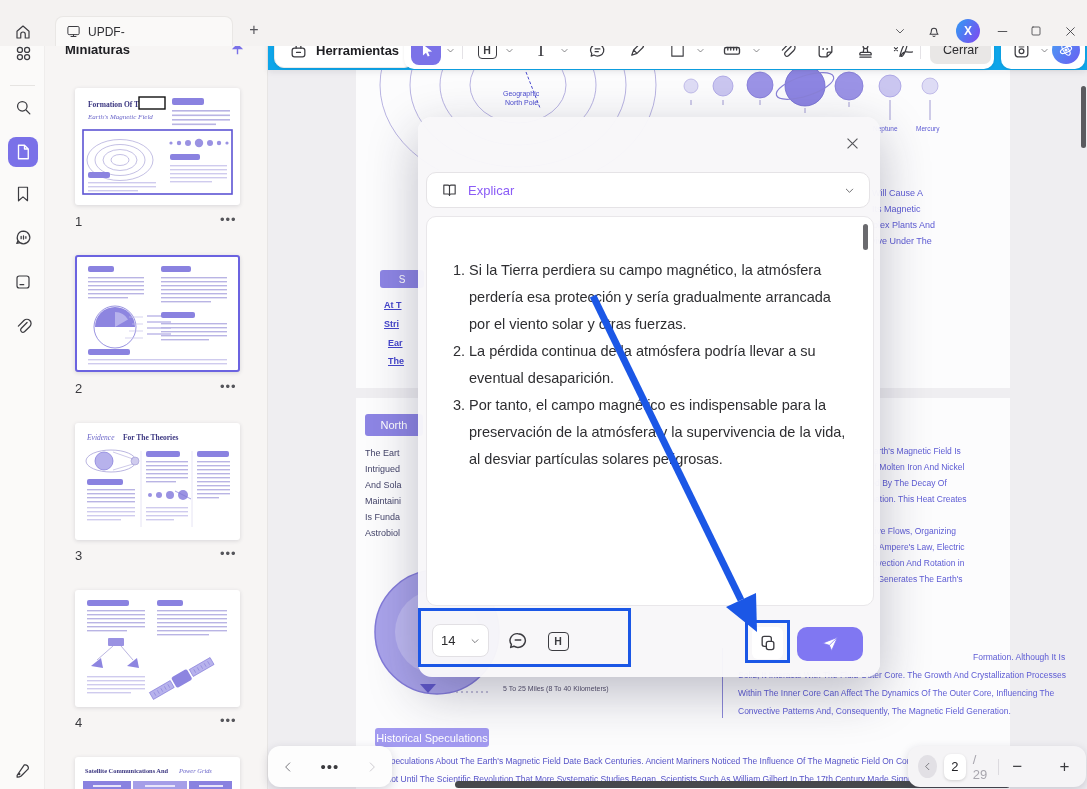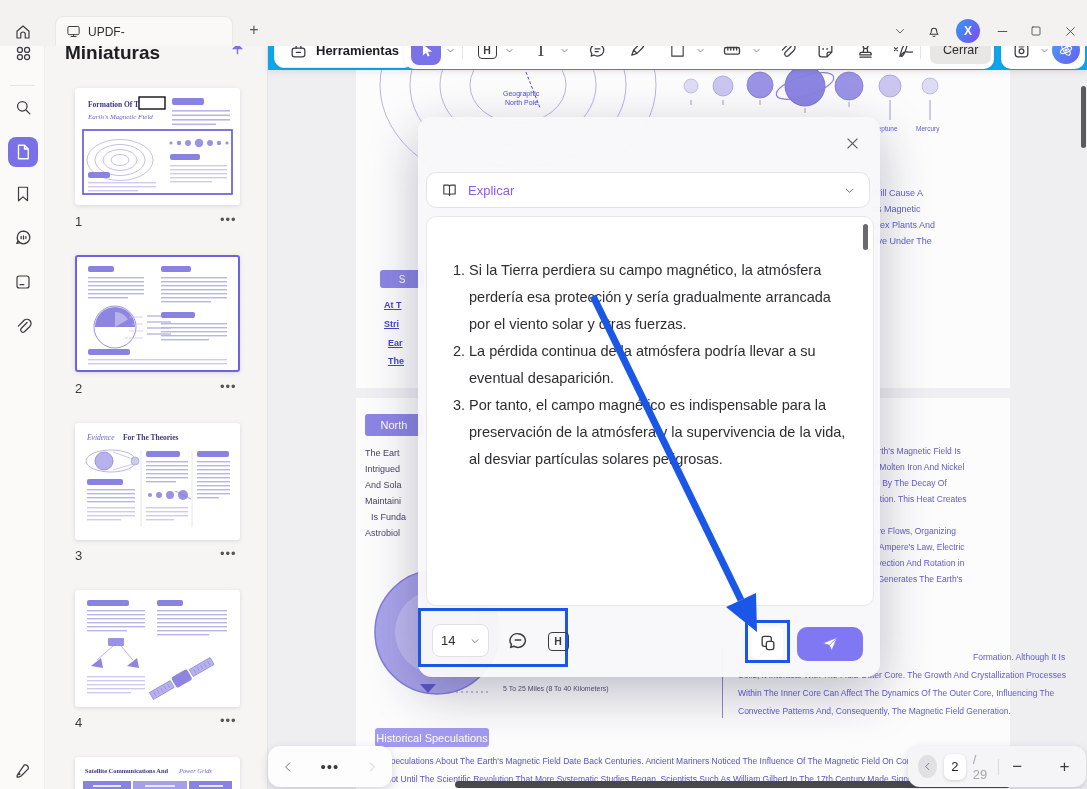--- a/index.html
+++ b/index.html
@@ -23,21 +23,21 @@
   
   .rail{left:0;top:30px;width:45px;height:759px;background:#fbfaf9;border-right:1px solid #efedec;z-index:20;}
   .rail-ic{left:8px;width:30px;height:30px;display:flex;align-items:center;justify-content:center;border-radius:8px;}
   .rail-ic.sel{background:#7a71e8;}
   .rail-div{left:10px;width:25px;height:1px;background:#e6e4e2;}
 
   
   .thumbs{left:45px;top:30px;width:223px;height:759px;background:#f7f5f4;border-right:1px solid #e7e5e4;z-index:20;overflow:hidden;}
   .panel-drag{left:100px;top:3px;width:24px;height:6px;display:flex;gap:3px;align-items:center;justify-content:center;}
   .panel-drag i{width:2.5px;height:2.5px;border-radius:50%;background:#7c7c82;}
-  .panel-title{left:20px;top:12px;font-size:19px;font-weight:bold;color:#202024;}
+  .panel-title{left:20px;top:12px;font-size:13px;font-weight:bold;color:#202024;}
   .thumb-card{left:30px;width:165px;height:117px;background:#fff;border-radius:3px;
     box-shadow:0 1px 4px rgba(40,40,60,.15);overflow:hidden;}
   .thumb-card.sel{border:2px solid #6b63e0;}
   .thumb-num{left:30px;font-size:13px;color:#3a3a3e;}
   .thumb-dots{left:175px;width:20px;font-size:13px;color:#55555a;letter-spacing:1px;}
   .badge-f{fill:#8a82e0;}
   .mline{fill:#b9b4e4;}
   .mline2{fill:#cfcbee;}
 
   
@@ -598,21 +598,21 @@
     <div class="frag" style="left:116px;top:230px;text-decoration:underline;font-weight:bold;color:#4444cc">At T</div>
     <div class="frag" style="left:116px;top:249px;text-decoration:underline;font-weight:bold;color:#4444cc">Stri</div>
     <div class="frag" style="left:120px;top:268px;text-decoration:underline;font-weight:bold;color:#4444cc">Ear</div>
     <div class="frag" style="left:120px;top:286px;text-decoration:underline;font-weight:bold;color:#4444cc">The</div>
 
     <div class="pbadge" style="left:97px;top:344px;width:58px;height:22px;font-size:11px">North</div>
     <div class="frag" style="left:97px;top:378px;color:#45456a">The Eart</div>
     <div class="frag" style="left:97px;top:394px;color:#45456a">Intrigued</div>
     <div class="frag" style="left:97px;top:410px;color:#45456a">And Sola</div>
     <div class="frag" style="left:97px;top:426px;color:#45456a">Maintaini</div>
-    <div class="frag" style="left:103px;top:442px;color:#45456a">Is Funda</div>
+    <div class="frag" style="left:97px;top:442px;color:#45456a">Is Funda</div>
     <div class="frag" style="left:97px;top:458px;color:#45456a">Astrobiol</div>
 
     <div class="frag" style="left:600px;top:376px;font-size:8.5px">Earth's Magnetic Field Is</div>
     <div class="frag" style="left:600px;top:392px;font-size:8.5px">Of Molten Iron And Nickel</div>
     <div class="frag" style="left:600px;top:408px;font-size:8.5px">ted By The Decay Of</div>
     <div class="frag" style="left:600px;top:424px;font-size:8.5px">mation. This Heat Creates</div>
     <div class="frag" style="left:600px;top:456px;font-size:8.5px">ctive Flows, Organizing</div>
     <div class="frag" style="left:600px;top:472px;font-size:8.5px">To Ampere's Law, Electric</div>
     <div class="frag" style="left:600px;top:488px;font-size:8.5px">onvection And Rotation in</div>
     <div class="frag" style="left:600px;top:504px;font-size:8.5px">at Generates The Earth's</div>
@@ -658,21 +658,21 @@
 
     <div class="abs m-content">
       <ol class="m-list">
         <li>Si la Tierra perdiera su campo magnético, la atmósfera perdería esa protección y sería gradualmente arrancada por el viento solar y otras fuerzas.</li>
         <li>La pérdida continua de la atmósfera podría llevar a su eventual desaparición.</li>
         <li>Por tanto, el campo magnético es indispensable para la preservación de la atmósfera y la supervivencia de la vida, al desviar partículas solares peligrosas.</li>
       </ol>
       <div class="m-sb"></div>
     </div>
 
-    <div class="hl-box" style="left:0px;top:491px;width:150px;height:59px">
+    <div class="hl-box" style="left:0px;top:491px;width:213px;height:59px">
       <div class="fs-select" style="top:13px">
         <span>14</span>
         <svg class="ic" width="10" height="10" viewBox="0 0 24 24">
             <path d="M5 9 l7 7 7-7"></path>
           </svg>
       </div>
       <div class="m-ic" style="left:83px;top:16px">
         <svg class="ic" width="22" height="22" viewBox="0 0 24 24">
           <path d="M12 4 a8 7.5 0 1 1-4.5 13.7 L4 19 l.8-3.2 A8 7.5 0 0 1 12 4 Z M9 11 h6"></path>
         </svg>

